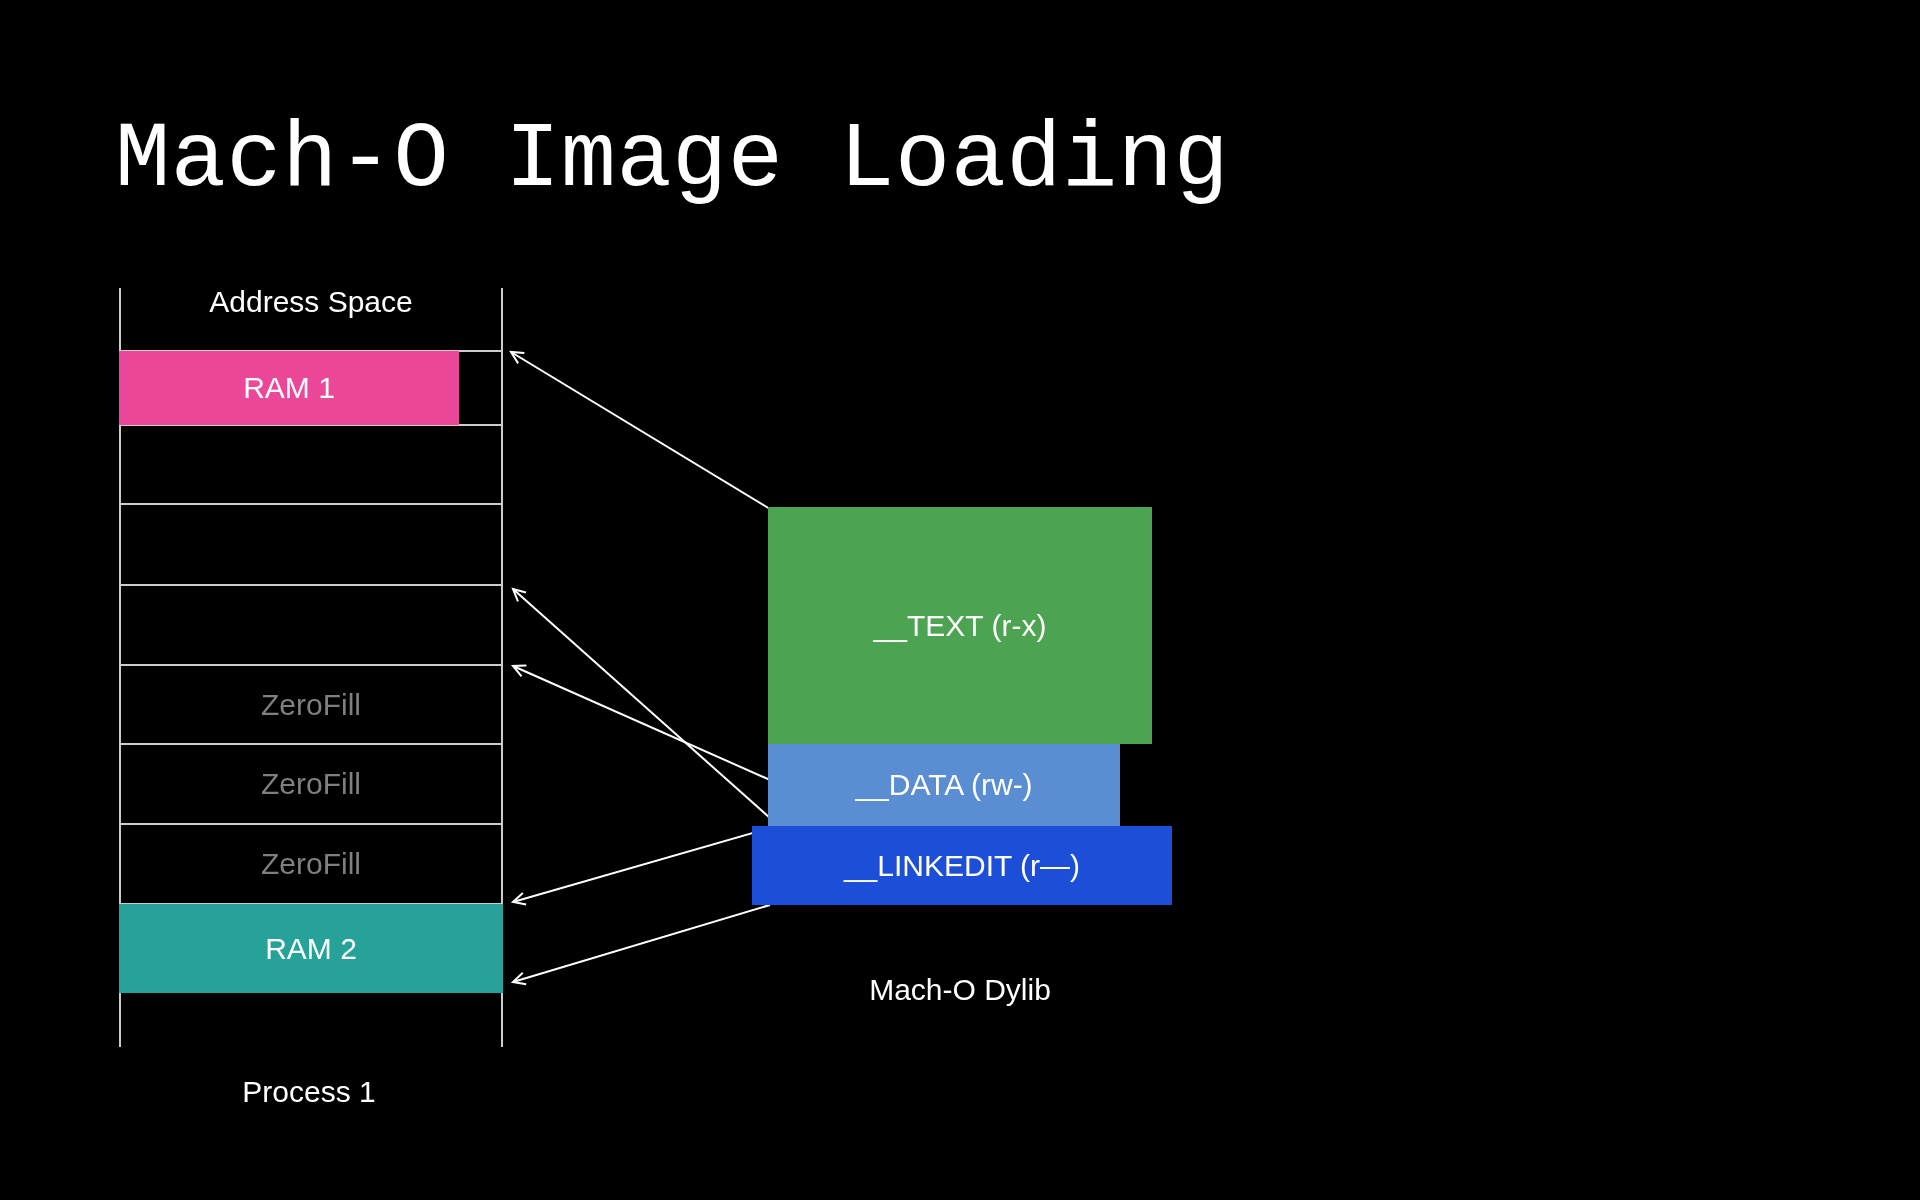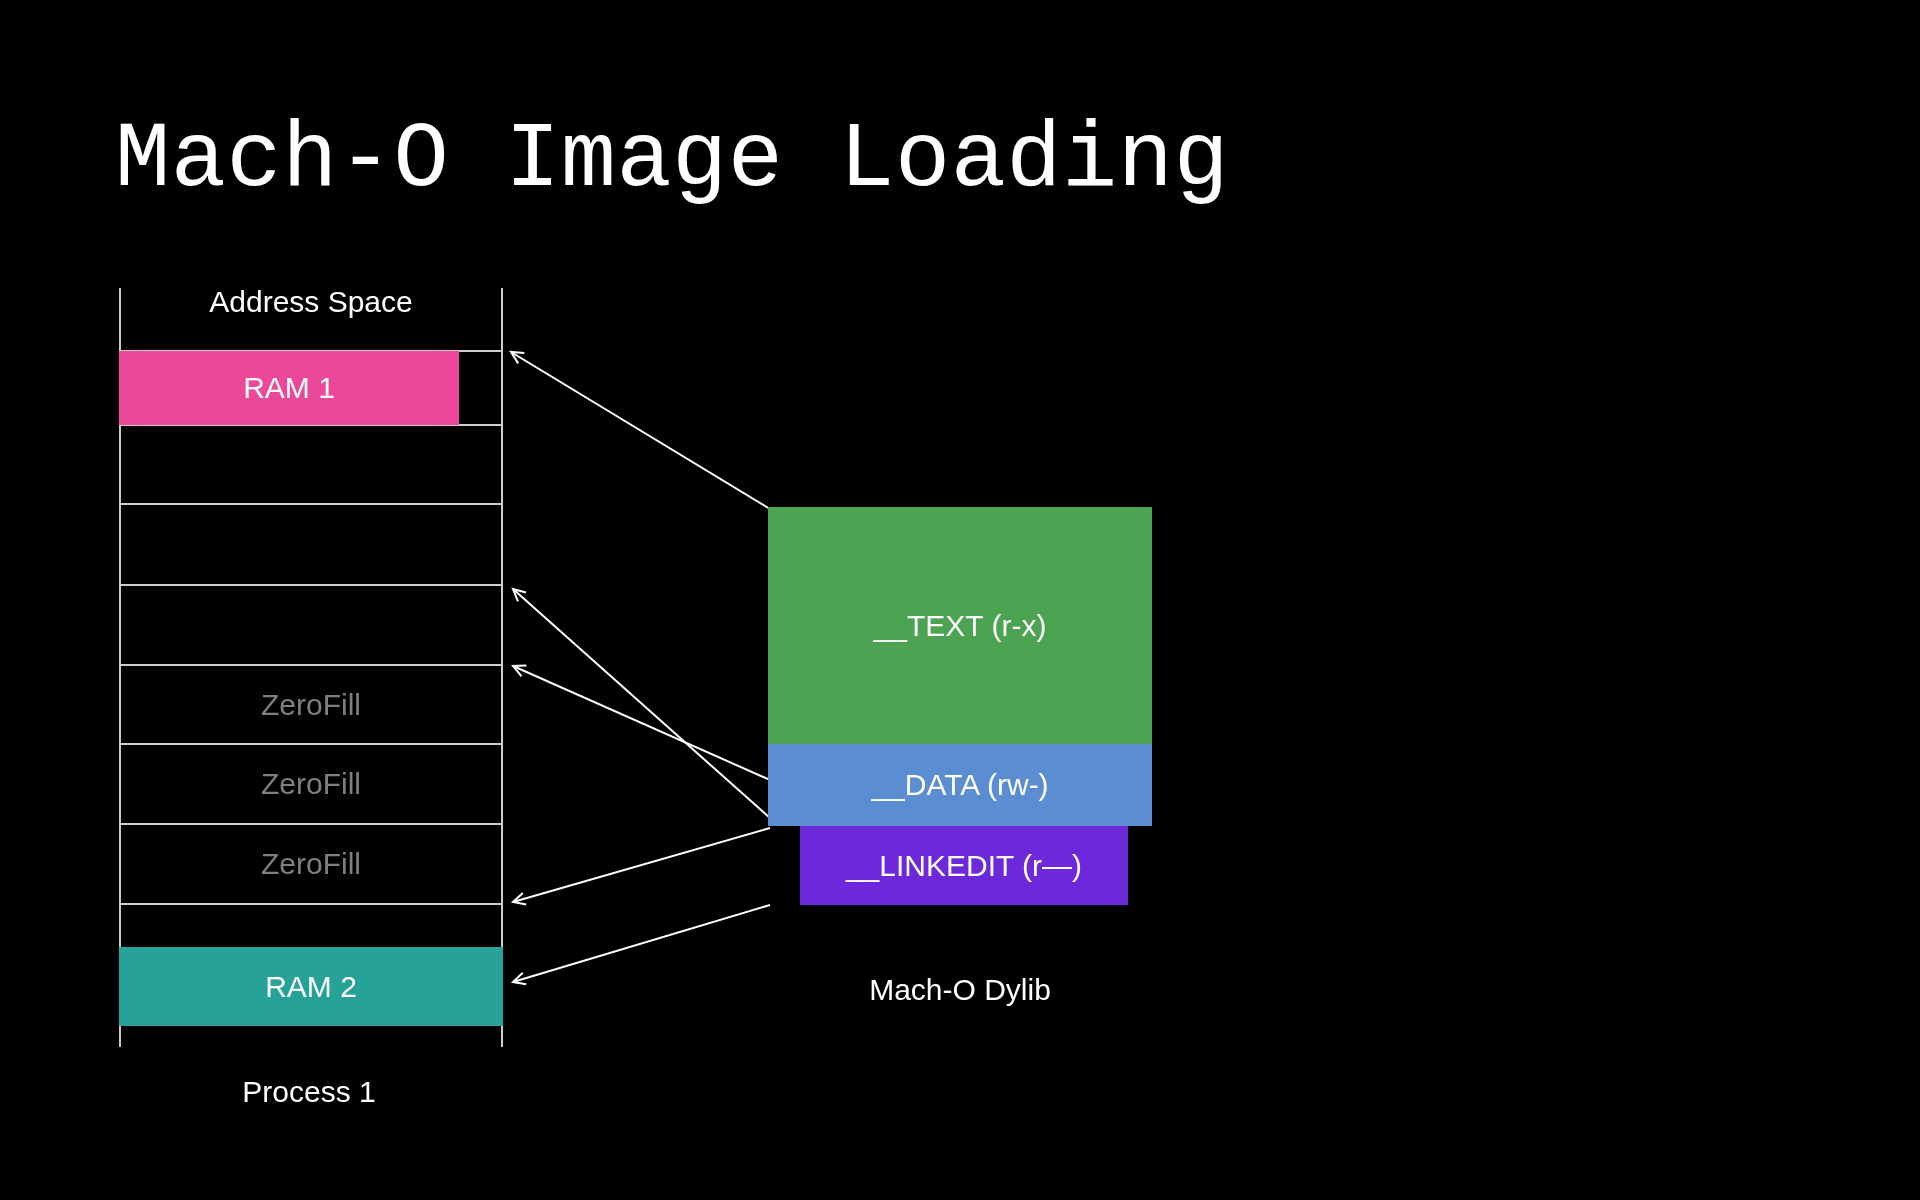--- a/index.html
+++ b/index.html
@@ -108,17 +108,17 @@
     <div class="hline" style="left: 119px; top: 584px; width: 384px; background: rgb(204, 204, 204);"></div>
     <div class="hline" style="left: 119px; top: 664px; width: 384px; background: rgb(204, 204, 204);"></div>
     <div class="hline" style="left: 119px; top: 743px; width: 384px; background: rgb(204, 204, 204);"></div>
     <div class="hline" style="left: 119px; top: 823px; width: 384px; background: rgb(204, 204, 204);"></div>
     <div class="hline" style="left: 119px; top: 903px; width: 384px; background: rgb(204, 204, 204);"></div>
     <div class="hline" style="left: 119px; top: 982px; width: 384px; background: rgb(204, 204, 204);"></div>
     <div class="mem-row" style="left: 119px; top: 351px; width: 340px; height: 74px; background: #ec4899;">RAM 1</div>
     <div class="mem-row" style="left: 119px; top: 665px; width: 384px; height: 79px; color: rgb(127, 127, 127);">ZeroFill</div>
     <div class="mem-row" style="left: 119px; top: 744px; width: 384px; height: 80px; color: rgb(127, 127, 127);">ZeroFill</div>
     <div class="mem-row" style="left: 119px; top: 824px; width: 384px; height: 80px; color: rgb(127, 127, 127);">ZeroFill</div>
-    <div class="mem-row" style="left: 119px; top: 904px; width: 384px; height: 79px; background: rgb(38, 162, 153); margin-top: 43px;">RAM 2</div>
+    <div class="mem-row" style="left: 119px; top: 904px; width: 384px; height: 89px; background: rgb(38, 162, 153);">RAM 2</div>
     <div class="segment" style="left: 768px; top: 507px; width: 384px; height: 237px; background: rgb(76, 163, 81);">__TEXT (r-x)</div>
-    <div class="segment" style="left: 768px; top: 744px; width: 384px; height: 82px; background: rgb(91, 141, 211);">__DATA (rw-)</div>
-    <div class="segment" style="left: 800px; top: 826px; width: 328px; height: 79px; background: #6d28d9;">__LINKEDIT (r—)</div>
+    <div class="segment" style="left: 768px; top: 744px; width: 352px; height: 82px; background: rgb(91, 141, 211);">__DATA (rw-)</div>
+    <div class="segment" style="left: 752px; top: 826px; width: 420px; height: 79px; background: #1d4ed8;">__LINKEDIT (r—)</div>
   </div>
 
 </body></html>

